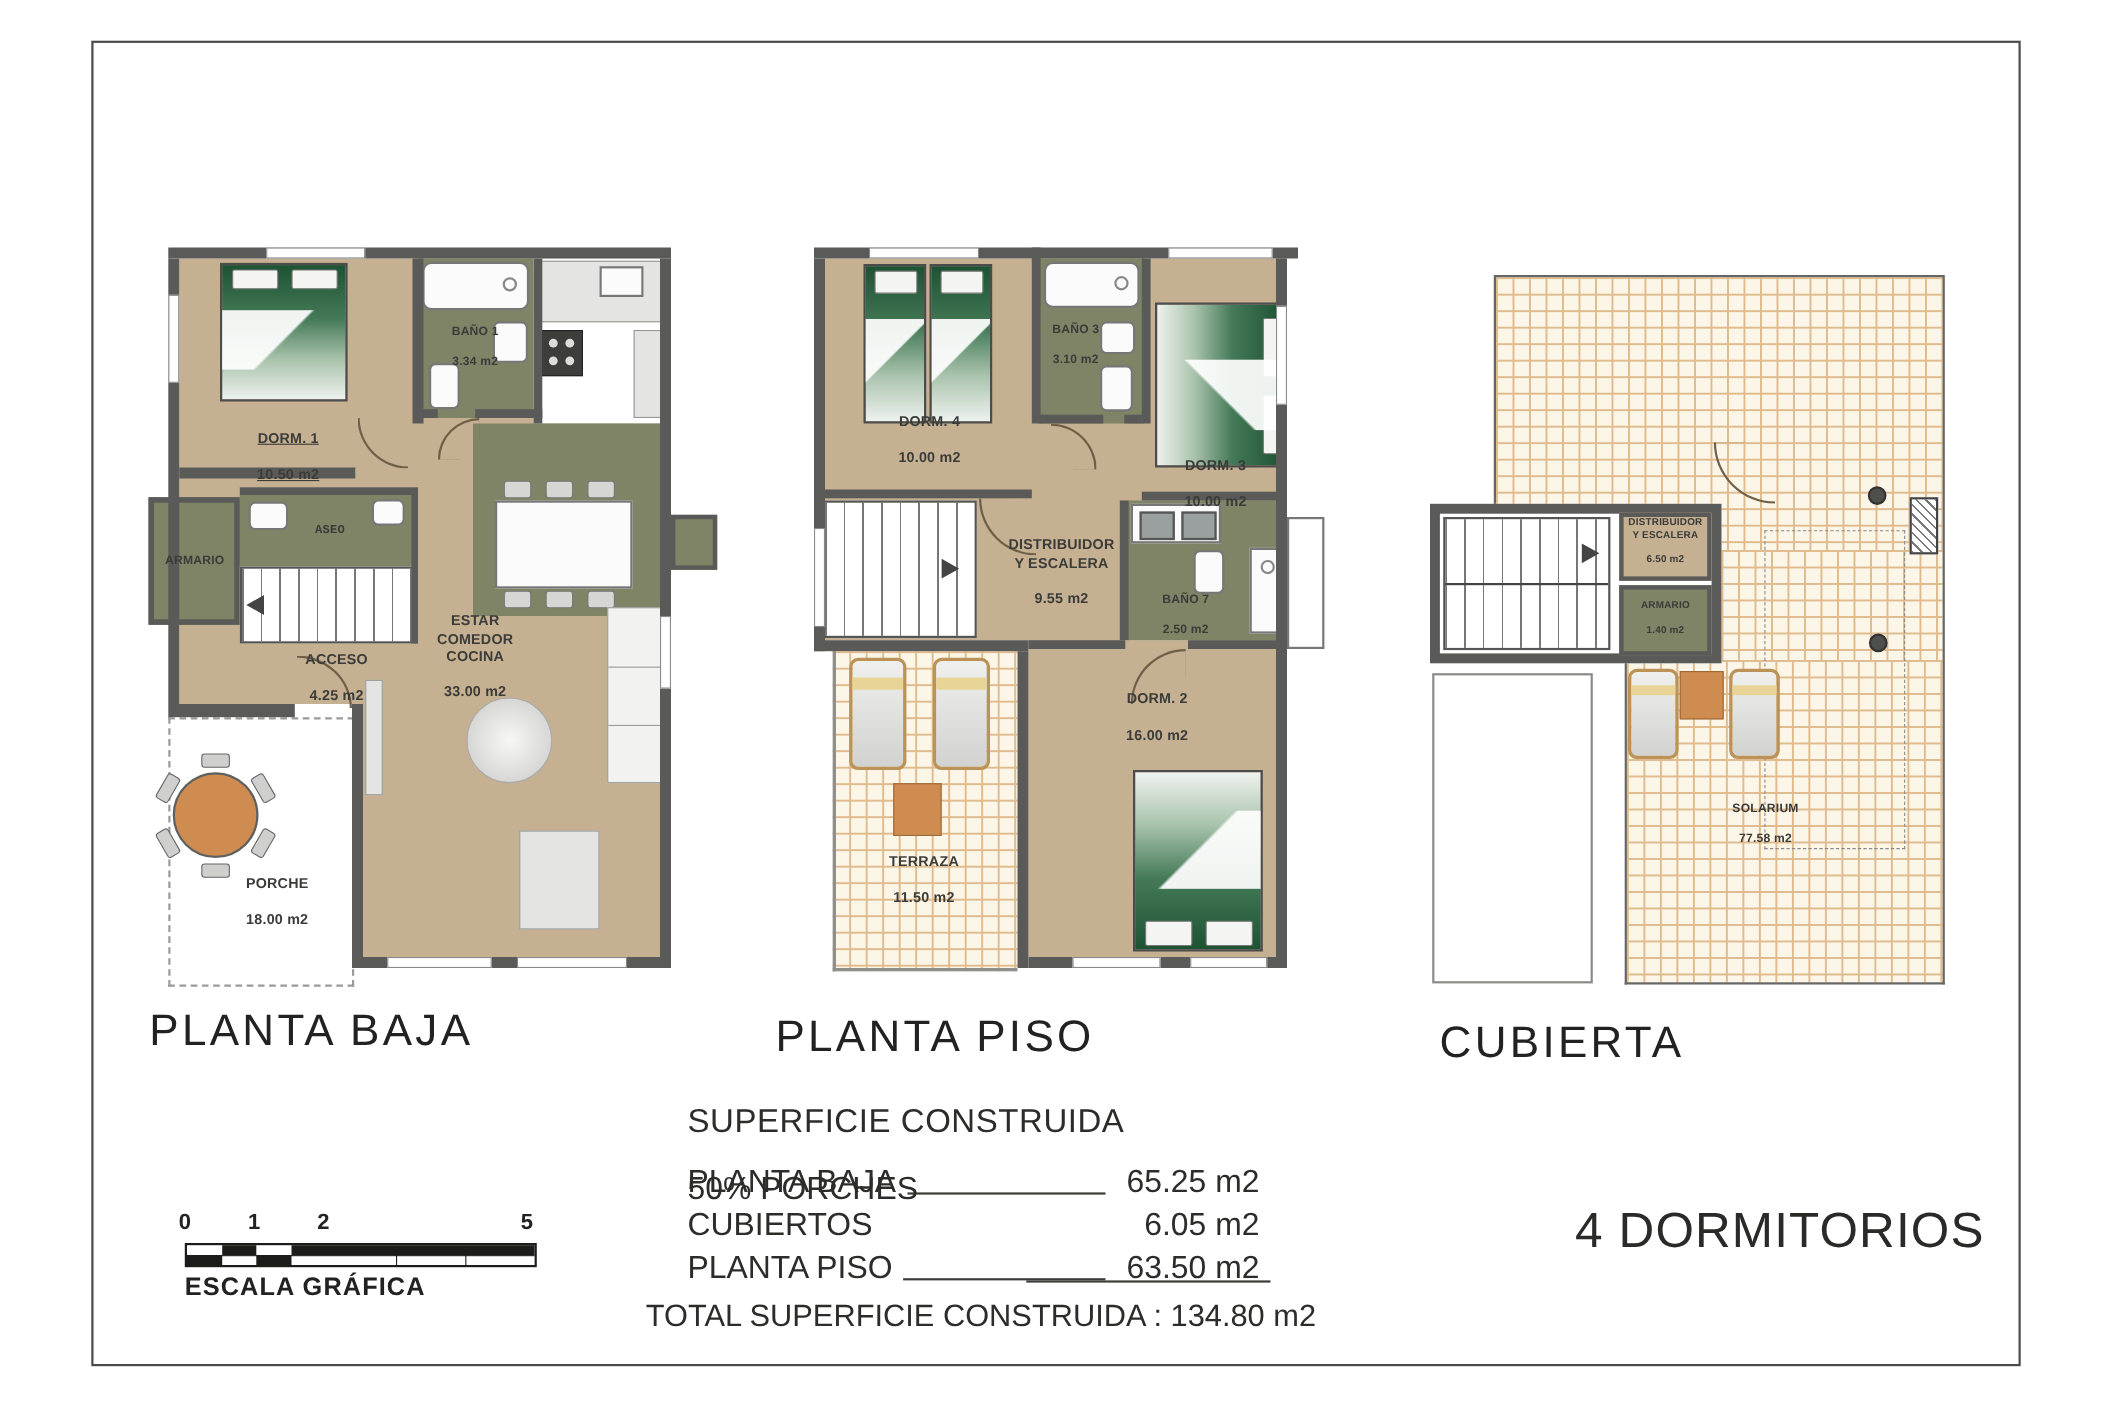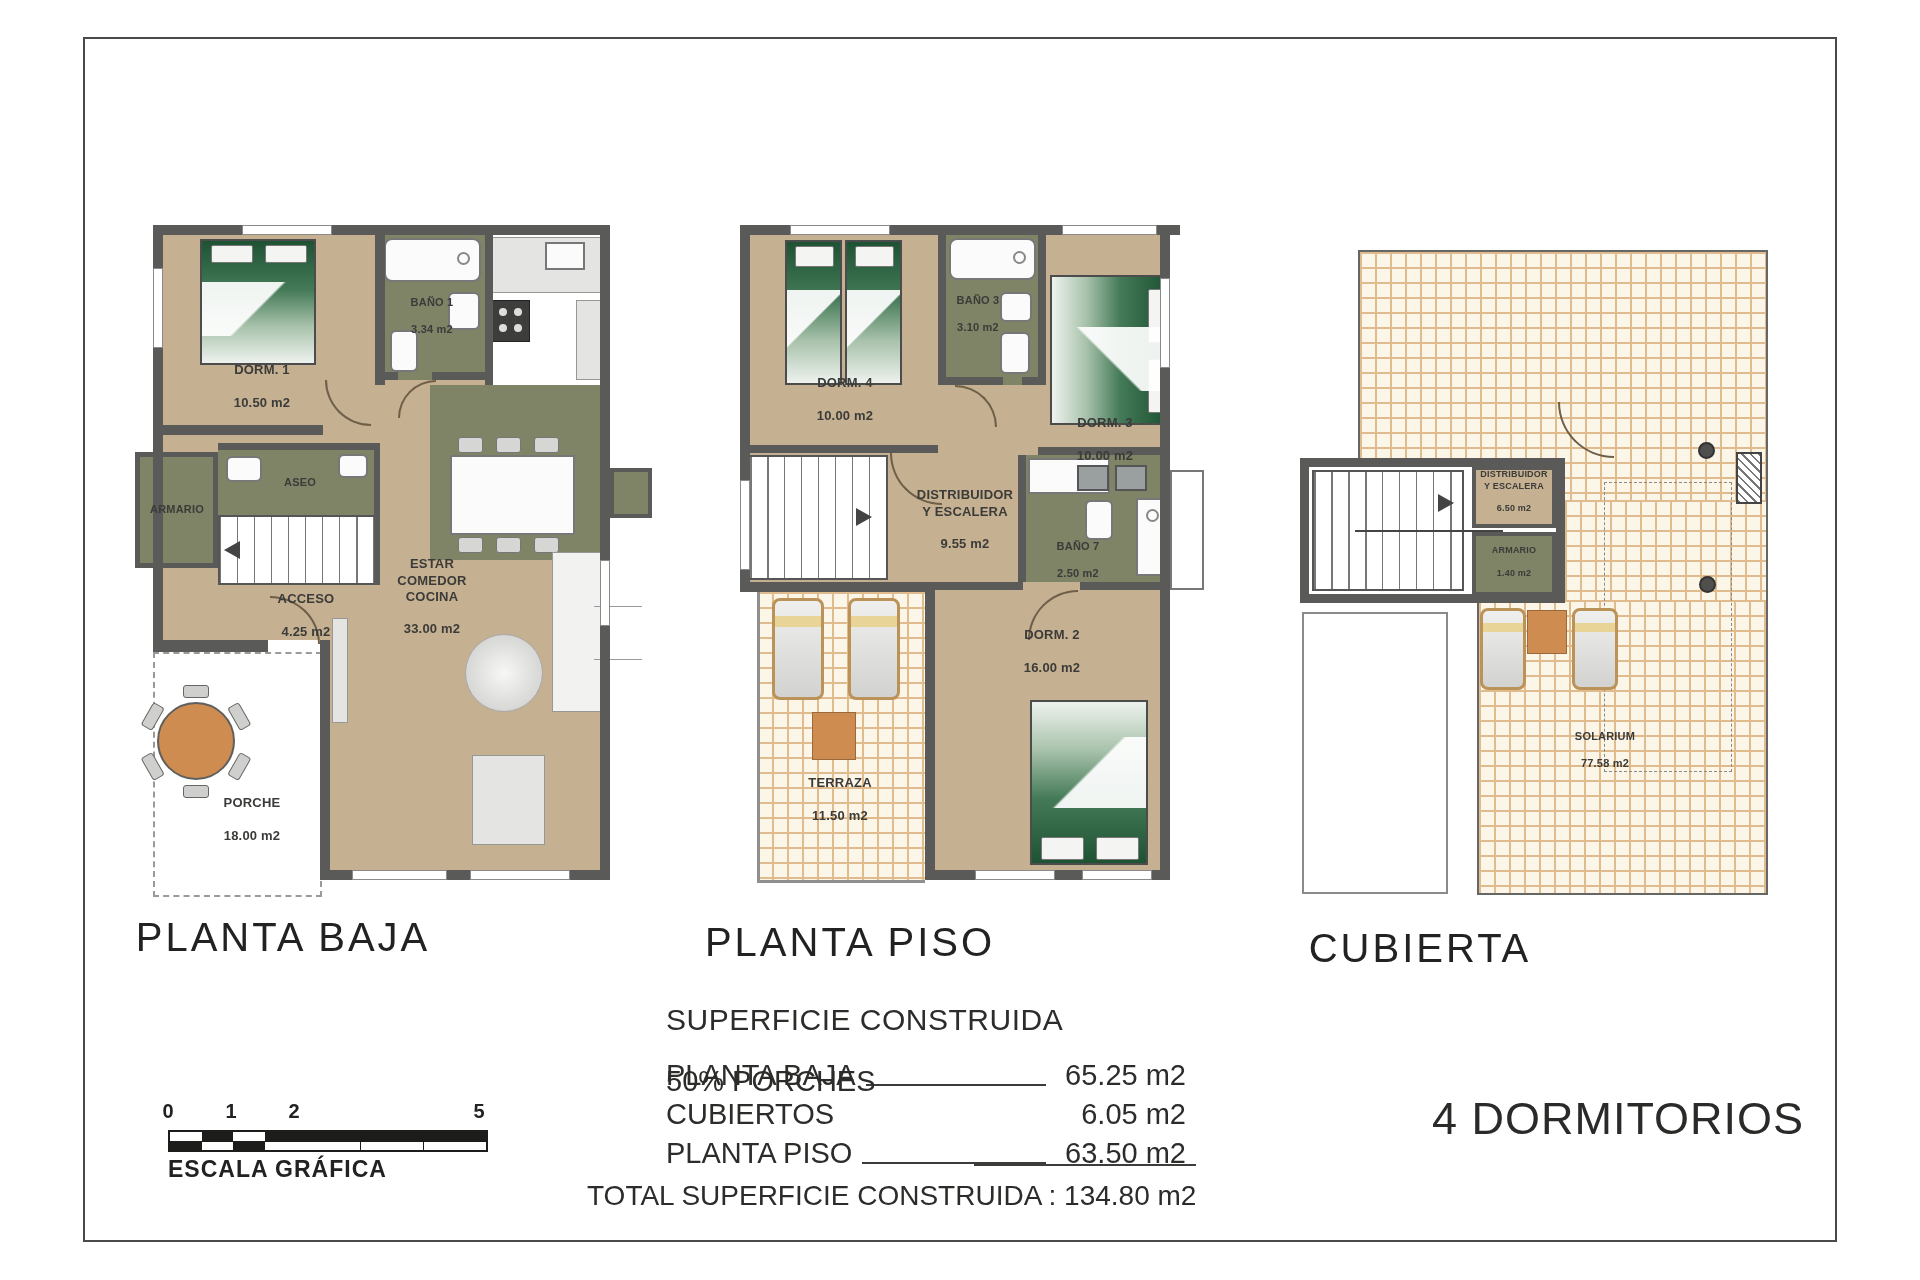--- a/index.html
+++ b/index.html
@@ -1,18 +1,18 @@
 <!DOCTYPE html>
 <html><head>
 <meta charset="utf-8">
 <style>
   html,body{margin:0;padding:0;background:#fff;}
   .page{position:relative;width:1920px;height:1280px;background:#fff;overflow:hidden;
         font-family:"Liberation Sans",sans-serif;color:#3a3a38;}
-  .abs{position:absolute;margin-left:41px;}
+  .abs{position:absolute;}
   .frame{position:absolute;border:2px solid #4a4a4a;}
   .layer{position:absolute;left:0;top:0;width:1920px;height:1280px;}
   .wall{position:absolute;background:#5a5a58;}
   .beige{position:absolute;background:#c5b091;}
   .olive{position:absolute;background:#7e8465;}
   .white{position:absolute;background:#ffffff;}
   .win{position:absolute;background:#fff;border:1px solid #8a8a8a;box-sizing:border-box;}
   .tile{position:absolute;background-color:#fcf6e8;
         background-image:linear-gradient(#e0bb8d 2px,transparent 2px),
                          linear-gradient(90deg,#e0bb8d 2px,transparent 2px);
@@ -159,32 +159,32 @@
     <div class="win" style="left:242px;top:225px;width:90px;height:10px;"></div>
     <div class="win" style="left:153px;top:268px;width:10px;height:80px;"></div>
     <div class="win" style="left:352px;top:870px;width:95px;height:10px;"></div>
     <div class="win" style="left:470px;top:870px;width:100px;height:10px;"></div>
     <div class="win" style="left:600px;top:560px;width:10px;height:66px;"></div>
 
     <div class="arc" style="left:325px;top:380px;width:46px;height:46px;border-left:2px solid #6e5f48;border-bottom:2px solid #6e5f48;border-radius:0 0 0 100%;"></div>
     <div class="arc" style="left:270px;top:596px;width:50px;height:48px;border-right:2px solid #6e5f48;border-top:2px solid #6e5f48;border-radius:0 100% 0 0;"></div>
     <div class="arc" style="left:398px;top:380px;width:38px;height:38px;border-left:2px solid #6e5f48;border-top:2px solid #6e5f48;border-radius:100% 0 0 0;"></div>
 
-    <div class="room-label" style="left:262px;top:387px;">
+    <div class="room-label" style="left:262px;top:415px;text-decoration:underline;">
       <div class="nm">DORM. 1</div>
       <div>10.50 m2</div>
     </div>
     <div class="room-label sm" style="left:432px;top:316px;">
       <div class="nm">BAÑO 1</div>
       <div>3.34 m2</div>
     </div>
     <div class="room-label sm" style="left:177px;top:510px;">
       <div class="nm">ARMARIO</div>
     </div>
-    <div class="room-label sm" style="left:300px;top:483px;">
+    <div class="room-label sm" style="left:300px;top:483px;font-family:Liberation Mono, monospace;">
       <div class="nm">ASEO</div>
     </div>
     <div class="room-label" style="left:306px;top:616px;">
       <div class="nm">ACCESO</div>
       <div>4.25 m2</div>
     </div>
     <div class="room-label" style="left:432px;top:597px;">
       <div class="nm">ESTAR
 COMEDOR
 COCINA</div>

